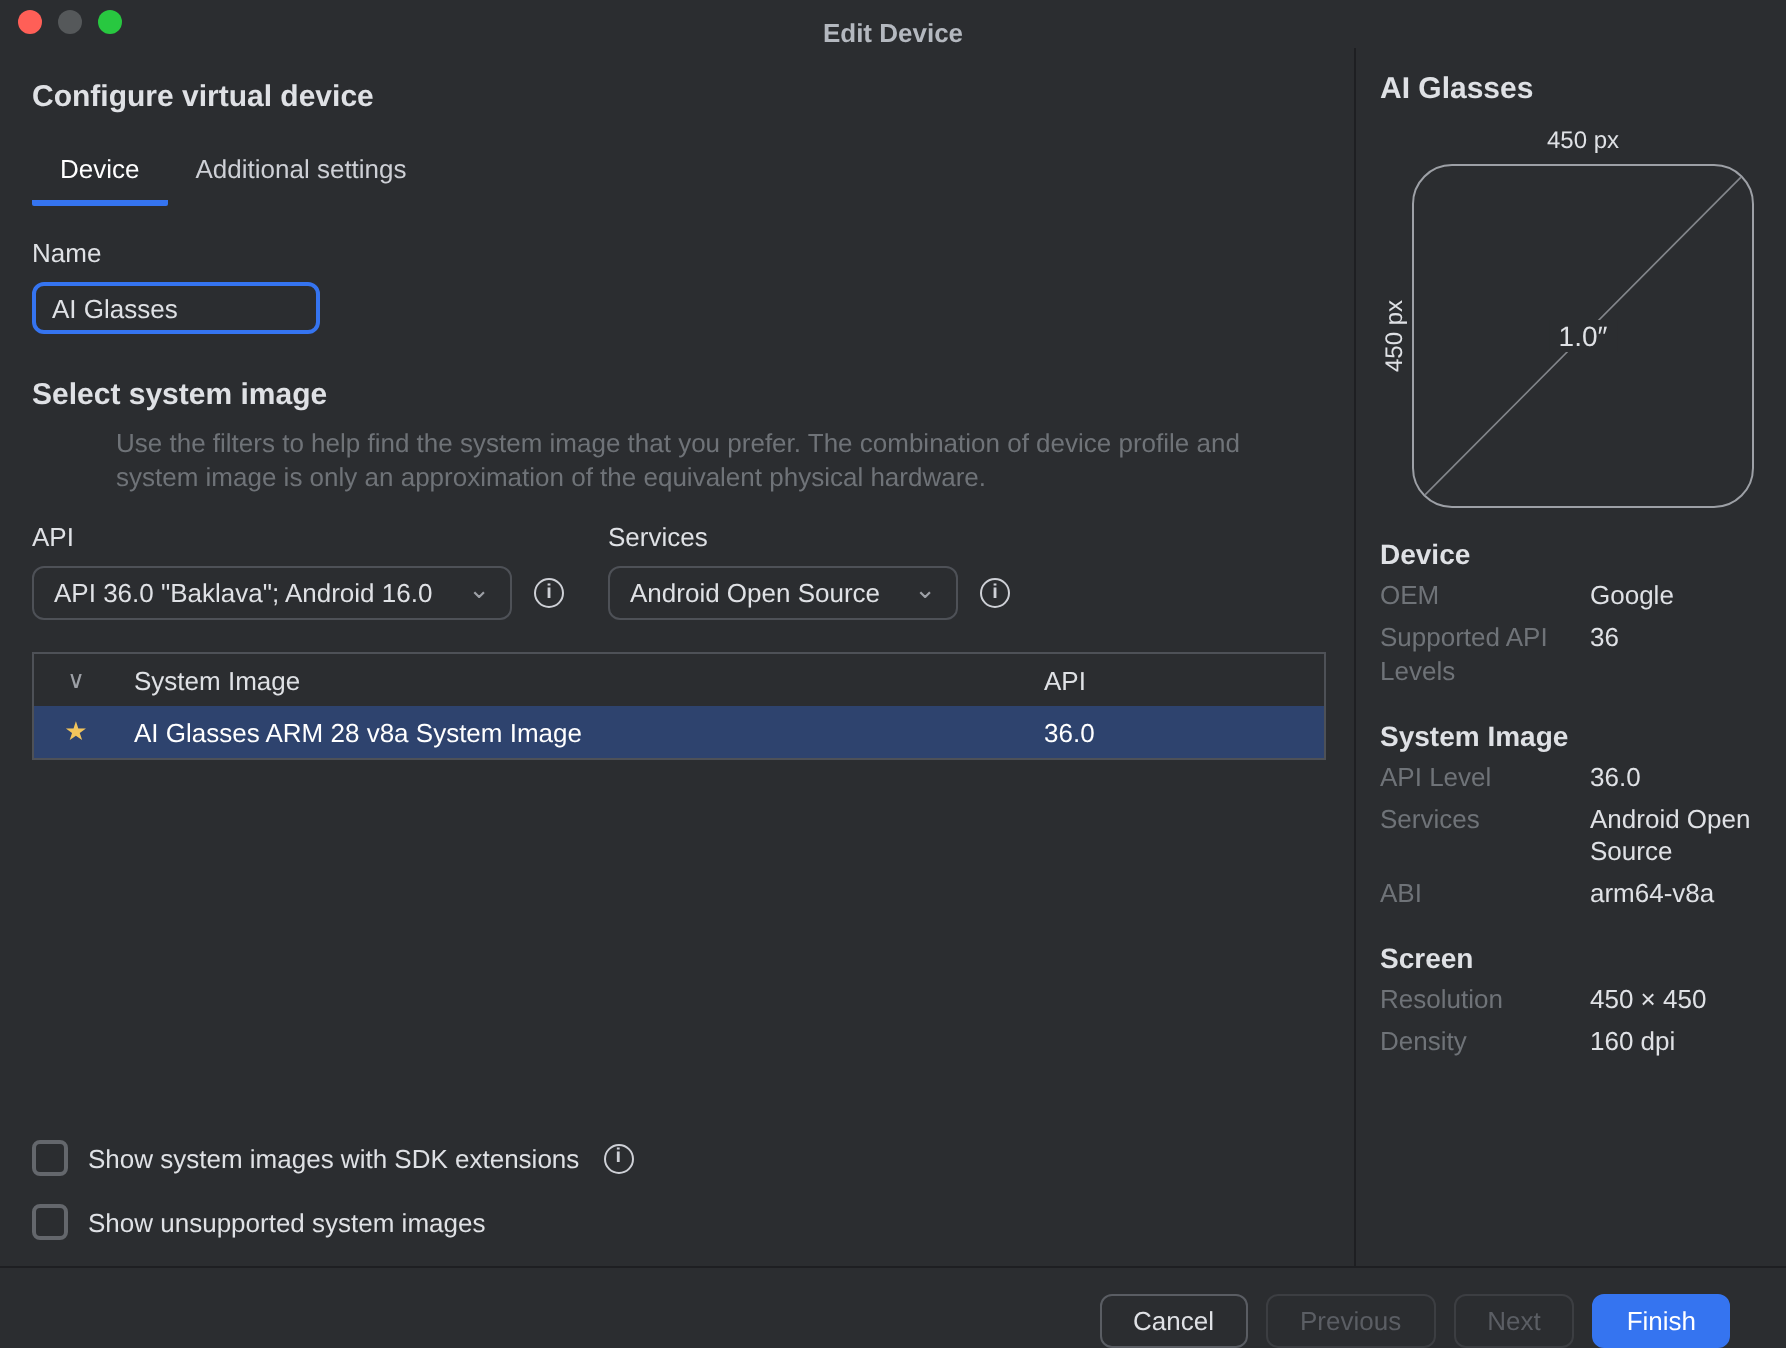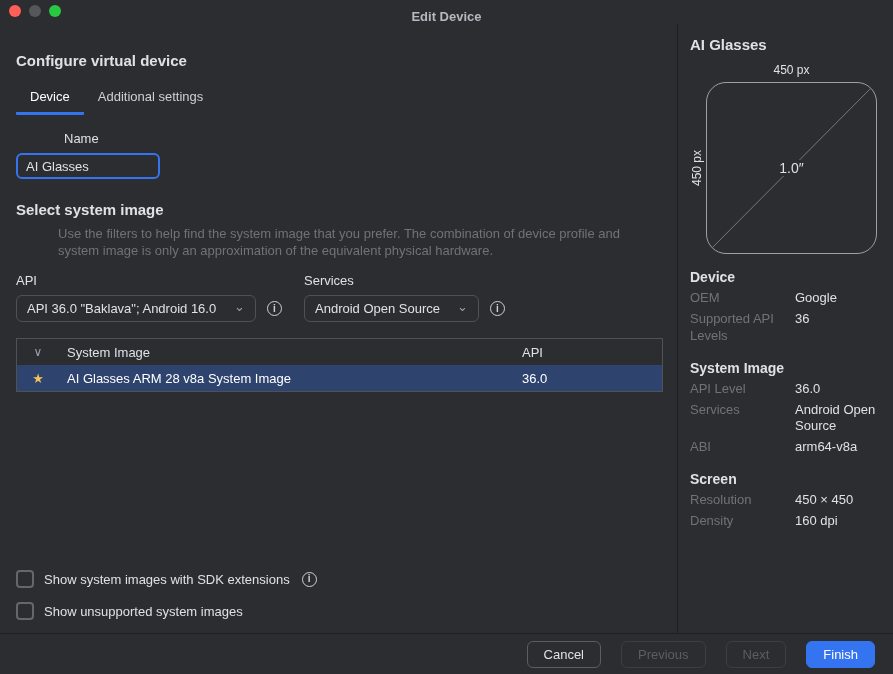--- a/index.html
+++ b/index.html
@@ -20,29 +20,29 @@
   .dot.red { background: #ff5f57; }
   .dot.gray { background: #55585a; }
   .dot.green { background: #28c840; }
   .win-title { font-weight: 700; font-size: 13px; color: #b4b8bf; }
 
   
   .main { flex: 1 1 auto; display: flex; min-height: 0; }
   .left { flex: 1 1 auto; padding: 12px 14px 0 16px; display: flex; flex-direction: column; min-width: 0; }
   .right { flex: 0 0 216px; border-left: 1px solid #1e1f22; padding: 12px 16px 0 12px; }
 
-  h1.page-heading { font-size: 15px; font-weight: 700; color: #dfe1e5; margin-top: 16px; }
+  h1.page-heading { font-size: 15px; font-weight: 700; color: #dfe1e5; margin-top: 4px; }
 
   
   .tabs { display: flex; margin-top: 16px; }
   .tab { padding: 4px 14px 8px 14px; font-size: 13px; color: #ced0d6; cursor: default; border-bottom: 3px solid transparent; border-radius: 1px; }
   .tab.active { color: #ffffff; border-bottom-color: #3574f0; }
 
   
-  .field-label { margin-top: 16px; color: #dfe1e5; margin-left: 48px; }
+  .field-label { margin-top: 16px; color: #dfe1e5; }
   .name-input {
     margin-top: 7px; width: 144px; height: 26px;
     background: #2b2d30; color: #dfe1e5;
     border: 2px solid #3574f0; border-radius: 6px;
     padding: 0 8px; font-size: 13px; font-family: inherit; outline: none;
   }
 
   .section-heading { font-size: 15px; font-weight: 700; margin-top: 22px; }
   .section-desc { margin-top: 7px; color: #6f7378; line-height: 1.32; max-width: 652px; margin-left: 42px; }
 
@@ -96,22 +96,22 @@
     font-size: 14px; color: #dfe1e5; background: #2b2d30; padding: 0 5px;
   }
   .spec-title { font-size: 14px; font-weight: 700; margin-top: 15px; }
   .spec-rows { margin-top: 5px; display: grid; grid-template-columns: 101px 1fr; column-gap: 4px; row-gap: 4px; }
   .spec-key { color: #6f7378; line-height: 1.3; }
   .spec-val { color: #dfe1e5; line-height: 1.3; }
 
   
   .footer {
     flex: 0 0 41px; border-top: 1px solid #1e1f22;
-    display: flex; align-items: center; justify-content: flex-end;
-    gap: 20px; padding-right: 18px; background: #2b2d30;
+    display: flex; align-items: flex-end; justify-content: flex-end;
+    gap: 9px; padding-right: 28px; background: #2b2d30;
   }
   .btn {
     height: 27px; border-radius: 6px; padding: 0 16px; font-size: 13px; font-family: inherit;
     background: transparent; color: #dfe1e5; border: 1px solid #5a5d63; cursor: default;
   }
   .btn.disabled { border-color: #3c3e42; color: #5b5e64; }
   .btn.primary { background: #3574f0; border-color: #3574f0; color: #ffffff; }
 </style>
 </head>
 <body>

